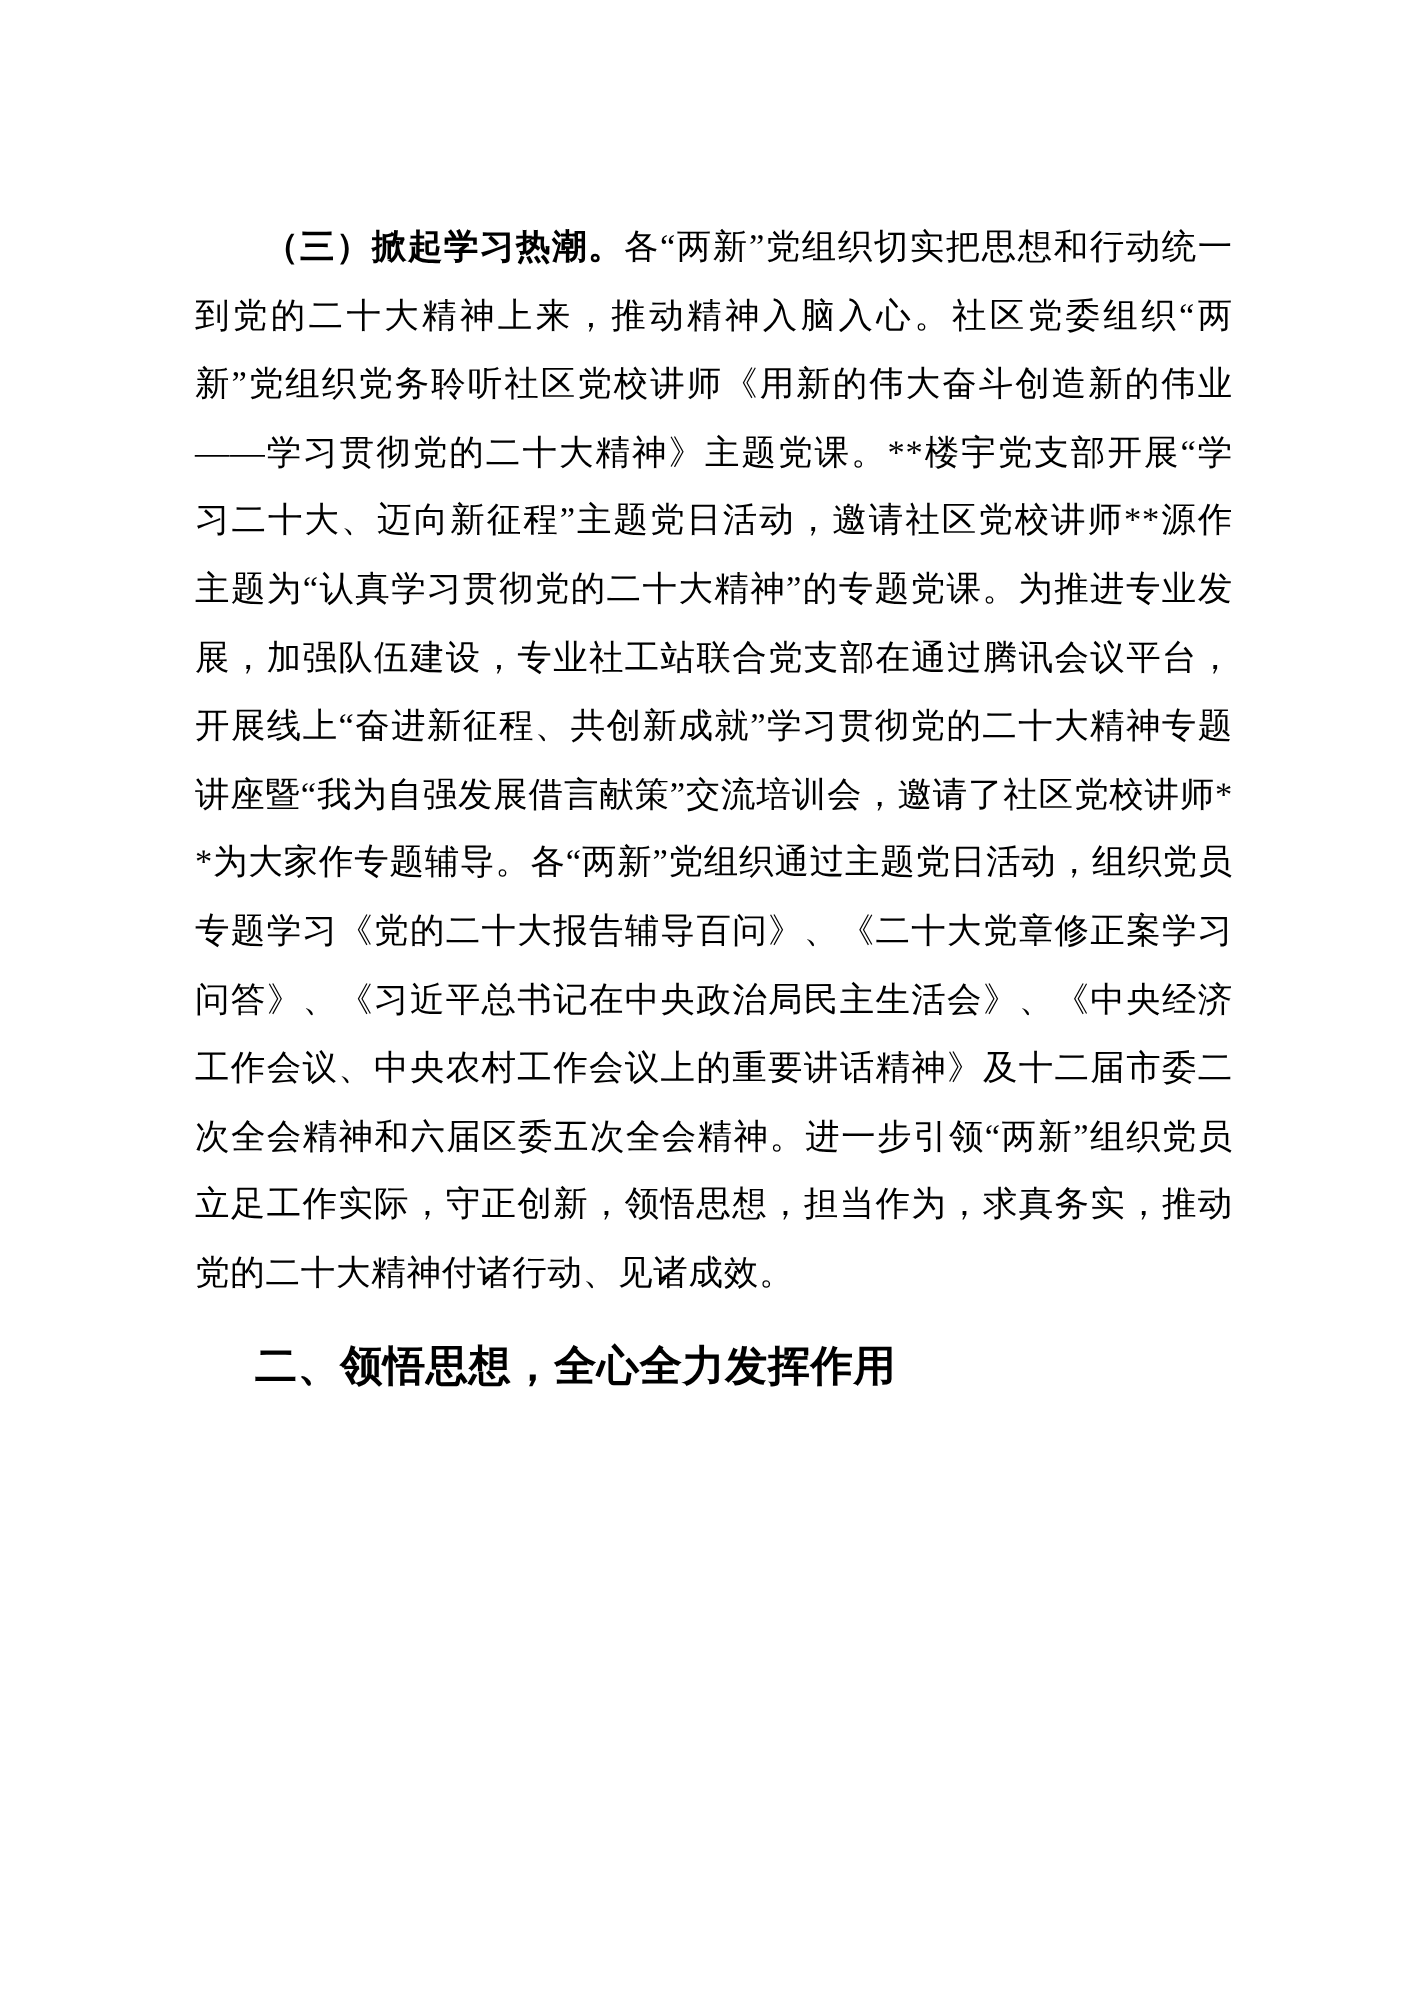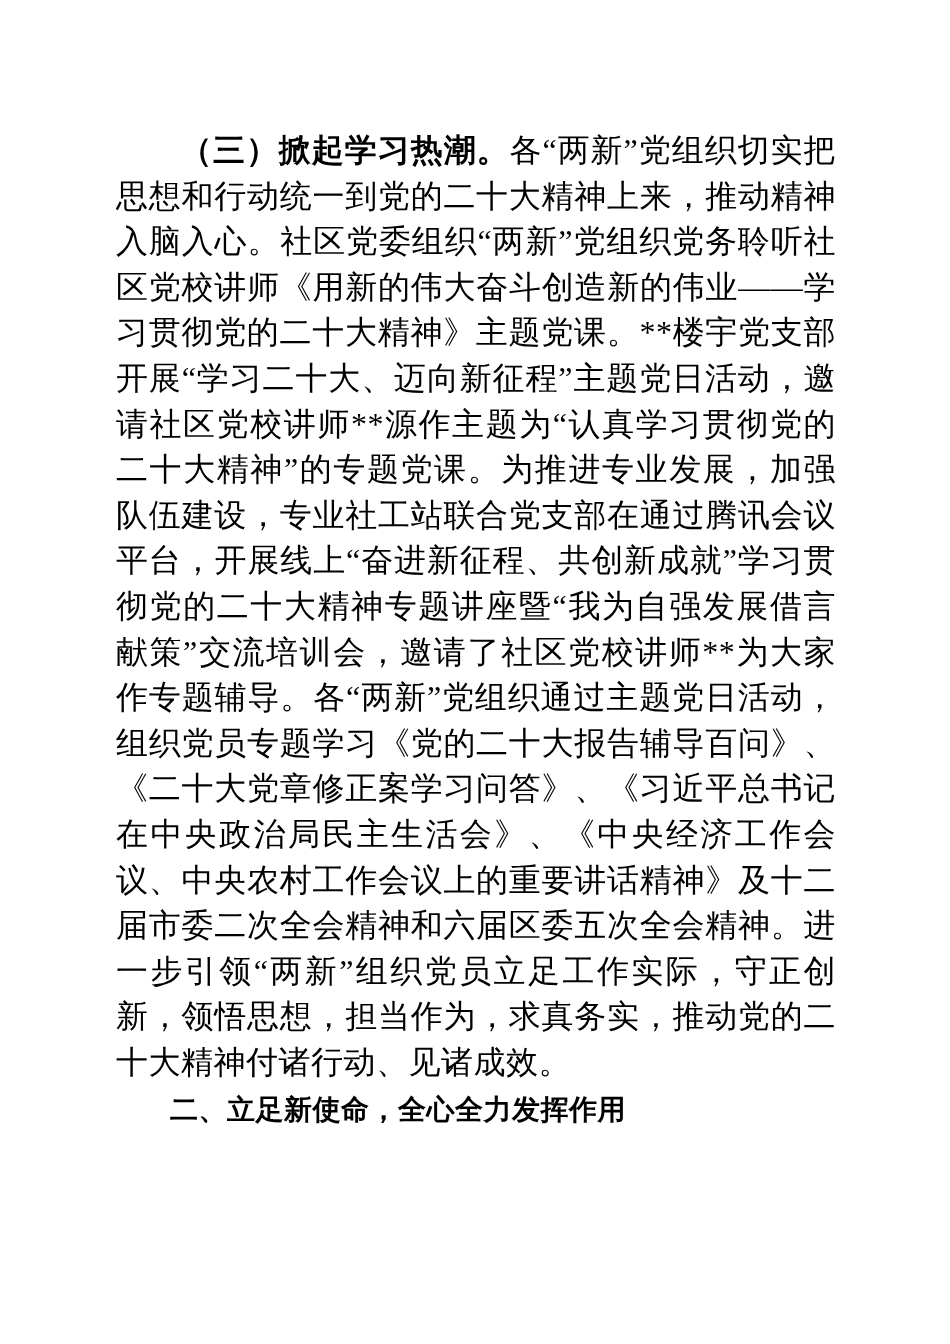--- a/index.html
+++ b/index.html
@@ -11,22 +11,22 @@
     position: relative;
     width: 950px;
     min-height: 1344px;
     box-sizing: border-box;
     padding: 126px 112px 60px 114px;
     background: #ffffff;
     color: #000000;
     font-family: "Liberation Serif", "DejaVu Serif", serif;
   }
   .para {
-    margin: 2px;
-    font-size: 32px;
+    margin: 16px;
+    font-size: 23px;
     line-height: 45.6px;
     text-align: justify;
     text-indent: 2em;
     word-break: break-all;
     letter-spacing: 0.5px;
   }
   .lead {
     font-weight: bold;
     font-family: "Liberation Sans", "DejaVu Sans", sans-serif;
   }
@@ -40,16 +40,16 @@
     font-family: "Liberation Sans", "DejaVu Sans", sans-serif;
   }
 </style>
 </head>
 <body>
 
 <div class="page">
 
   <p class="para"><span class="lead">（三）掀起学习热潮。</span><span>各“两新”党组织切实把思想和行动统一到党的二十大精神上来，推动精神入脑入心。社区党委组织“两新”党组织党务聆听社区党校讲师《用新的伟大奋斗创造新的伟业——学习贯彻党的二十大精神》主题党课。**楼宇党支部开展“学习二十大、迈向新征程”主题党日活动，邀请社区党校讲师**源作主题为“认真学习贯彻党的二十大精神”的专题党课。为推进专业发展，加强队伍建设，专业社工站联合党支部在通过腾讯会议平台，开展线上“奋进新征程、共创新成就”学习贯彻党的二十大精神专题讲座暨“我为自强发展借言献策”交流培训会，邀请了社区党校讲师**为大家作专题辅导。各“两新”党组织通过主题党日活动，组织党员专题学习《党的二十大报告辅导百问》、《二十大党章修正案学习问答》、《习近平总书记在中央政治局民主生活会》、《中央经济工作会议、中央农村工作会议上的重要讲话精神》及十二届市委二次全会精神和六届区委五次全会精神。进一步引领“两新”组织党员立足工作实际，守正创新，领悟思想，担当作为，求真务实，推动党的二十大精神付诸行动、见诸成效。</span></p>
 
-  <h2 class="heading">二、立足新使命，全心全力发挥作用</h2>
+  <h2 class="heading">二、领悟思想，全心全力发挥作用</h2>
 
 
 </div>
 
 </body></html>

